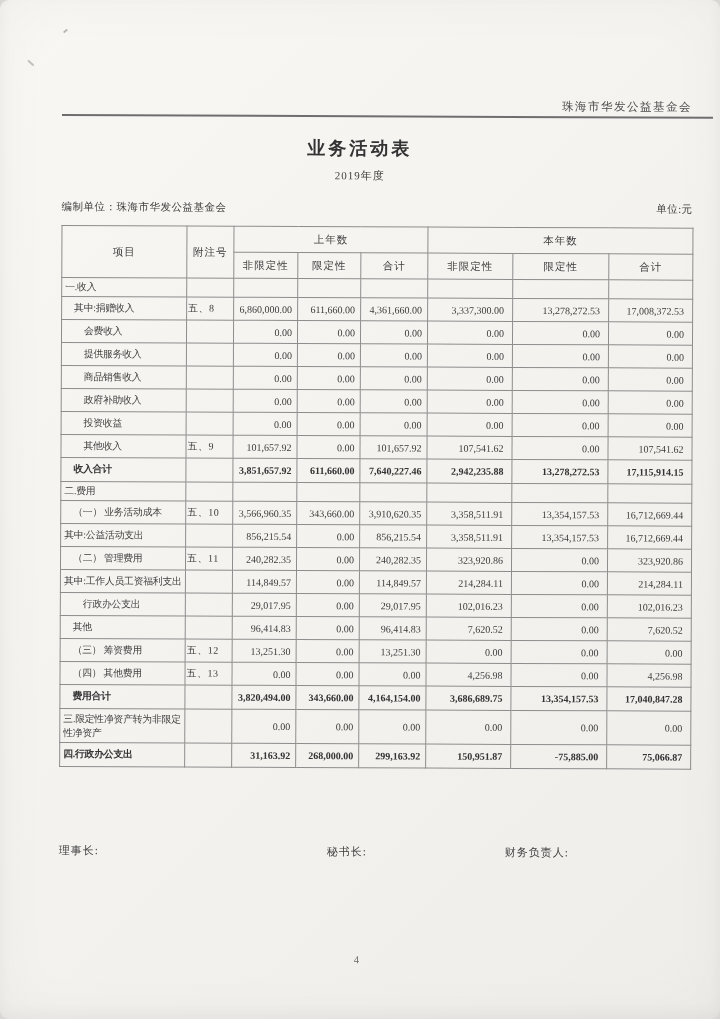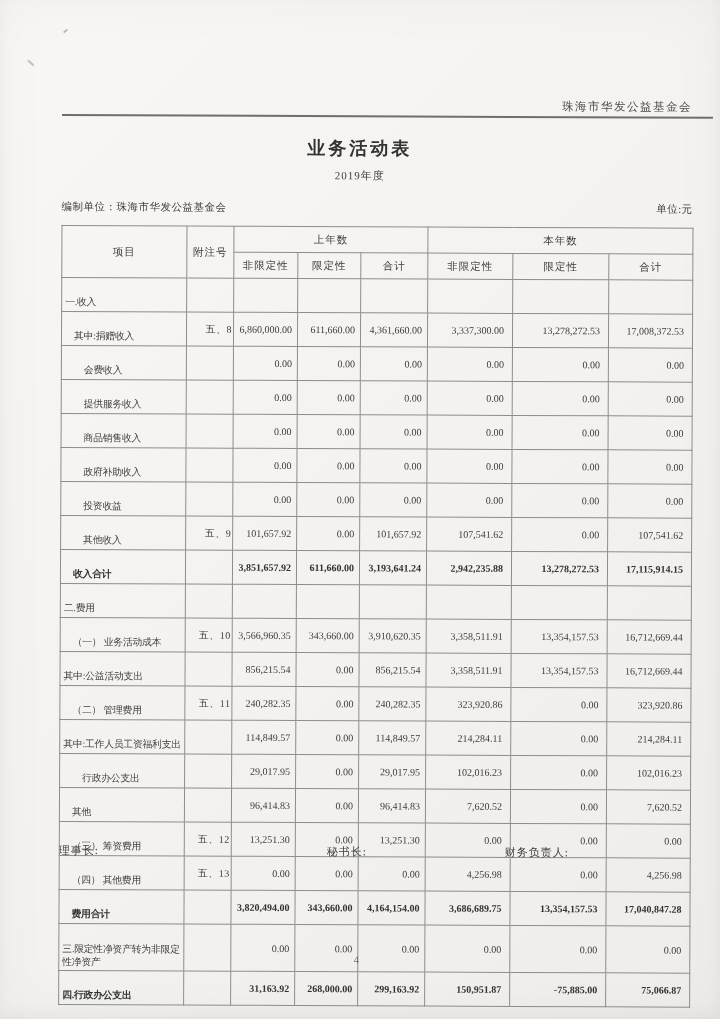--- a/index.html
+++ b/index.html
@@ -5,20 +5,21 @@
   html,body{margin:0;padding:0;background:#d8d7d4;}
   .page{
     position:relative;
     width:720px;height:1019px;
     margin:0 auto;
     background:linear-gradient(135deg,#f8f7f4 0%,#f3f2ef 55%,#eeedea 100%);
     box-shadow:inset 0 0 60px rgba(0,0,0,0.035), inset 0 -6px 14px rgba(0,0,0,0.04);
     overflow:hidden;
     font-family:"Liberation Serif","DejaVu Serif",serif;
     color:#3b3b3b;
+    border-radius:9px;
   }
   .content{position:absolute;left:0;top:0;width:720px;height:1019px;
     transform:rotate(0.25deg);transform-origin:70px 110px;}
 
   
   .speck{position:absolute;background:#9c9c9c;border-radius:1px;}
   .speck-1{left:63px;top:30px;width:5px;height:2px;transform:rotate(-38deg);opacity:.7;}
   .speck-2{left:27px;top:62px;width:8px;height:1.5px;transform:rotate(42deg);opacity:.6;}
 
   .org-header{
@@ -45,24 +46,24 @@
 
   table.stmt{
     position:absolute;top:225px;left:62px;width:631px;
     border-collapse:collapse;table-layout:fixed;
     font-size:10px;color:#3c3c3c;
   }
   .stmt th,.stmt td{border:1px solid #8d8d8d;overflow:hidden;}
   .stmt thead th{font-weight:normal;text-align:center;font-size:10.5px;letter-spacing:1px;}
   .stmt thead tr{height:26px;}
 
-  .cell-label{text-align:left;font-size:9.8px;white-space:nowrap;padding:18px 1px 2px 3px;letter-spacing:-0.2px;}
+  .cell-label{text-align:left;font-size:9.8px;white-space:nowrap;padding:2px 1px 2px 3px;letter-spacing:-0.2px;}
   .indent-1 {padding-left:12px;}
   .indent-2 {padding-left:22px;}
-  .cell-note{text-align:right;font-size:10px;letter-spacing:.5px;}
+  .cell-note{text-align:left;font-size:10px;letter-spacing:.5px;}
   .cell-num{text-align:right;padding-right:5px;font-size:10px;font-variant-numeric:tabular-nums;}
   .cell-num.curr{padding-right:8px;}
 
   tr.row-section{height:19px;}
   tr.row-data{height:23px;}
   tr.row-total{height:24px;}
   tr.row-total .cell-num, tr.row-total .cell-label{font-weight:bold;color:#333;}
   tr.row-wraplabel{height:34px;}
   tr.row-wraplabel .cell-label{white-space:normal;line-height:1.35;}
 
@@ -203,21 +204,21 @@
             <td class="cell-num">101,657.92</td>
             <td class="cell-num curr">107,541.62</td>
             <td class="cell-num curr">0.00</td>
             <td class="cell-num curr">107,541.62</td>
           </tr>
           <tr class="row-total">
             <td class="cell-label indent-1">收入合计</td>
             <td class="cell-note"></td>
             <td class="cell-num">3,851,657.92</td>
             <td class="cell-num">611,660.00</td>
-            <td class="cell-num">3,193,641.24</td>
+            <td class="cell-num">7,640,227.46</td>
             <td class="cell-num curr">2,942,235.88</td>
             <td class="cell-num curr">13,278,272.53</td>
             <td class="cell-num curr">17,115,914.15</td>
           </tr>
           <tr class="row-section">
             <td class="cell-label indent-0">二.费用</td>
             <td class="cell-note"></td>
             <td class="cell-num"></td>
             <td class="cell-num"></td>
             <td class="cell-num"></td>

